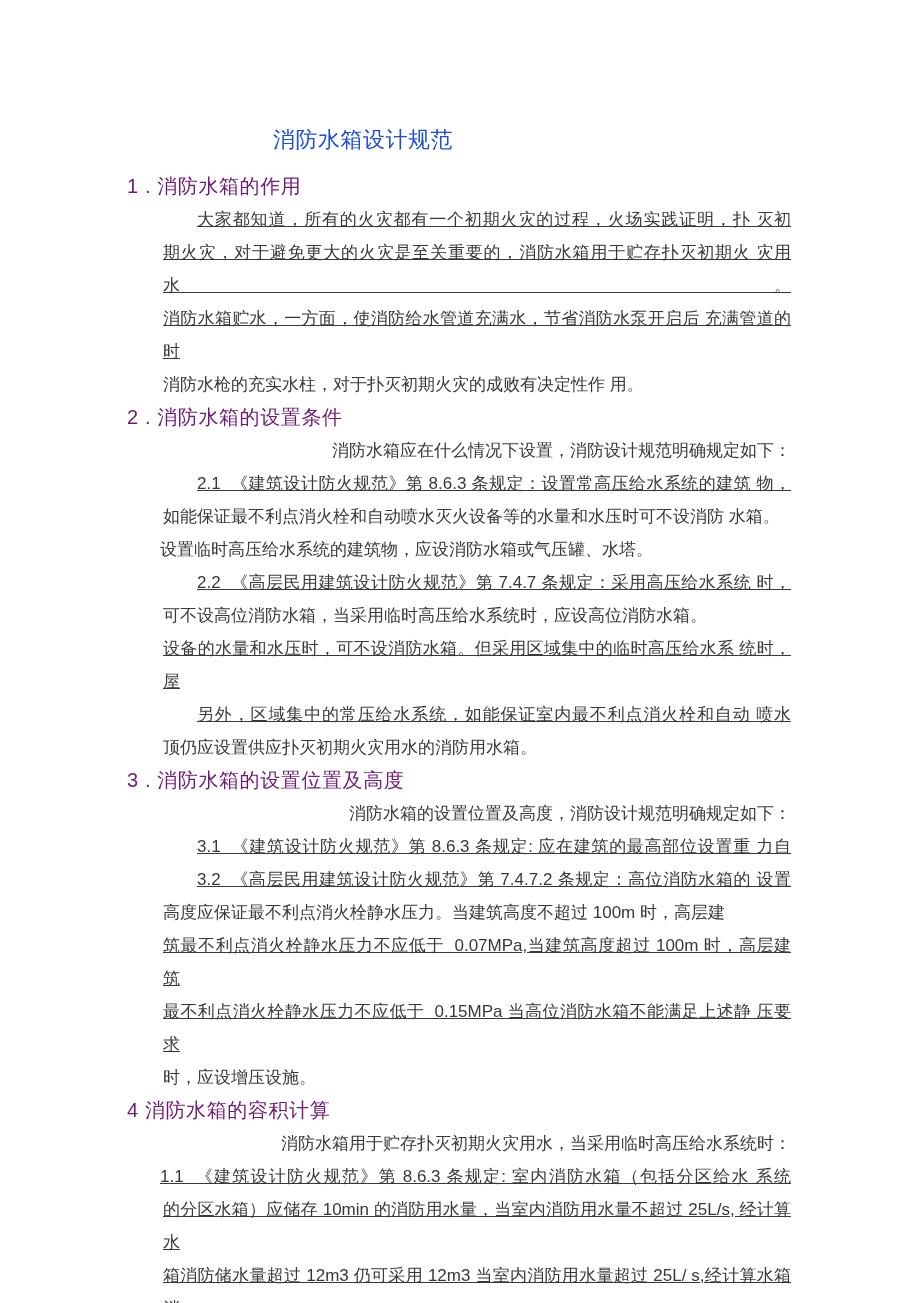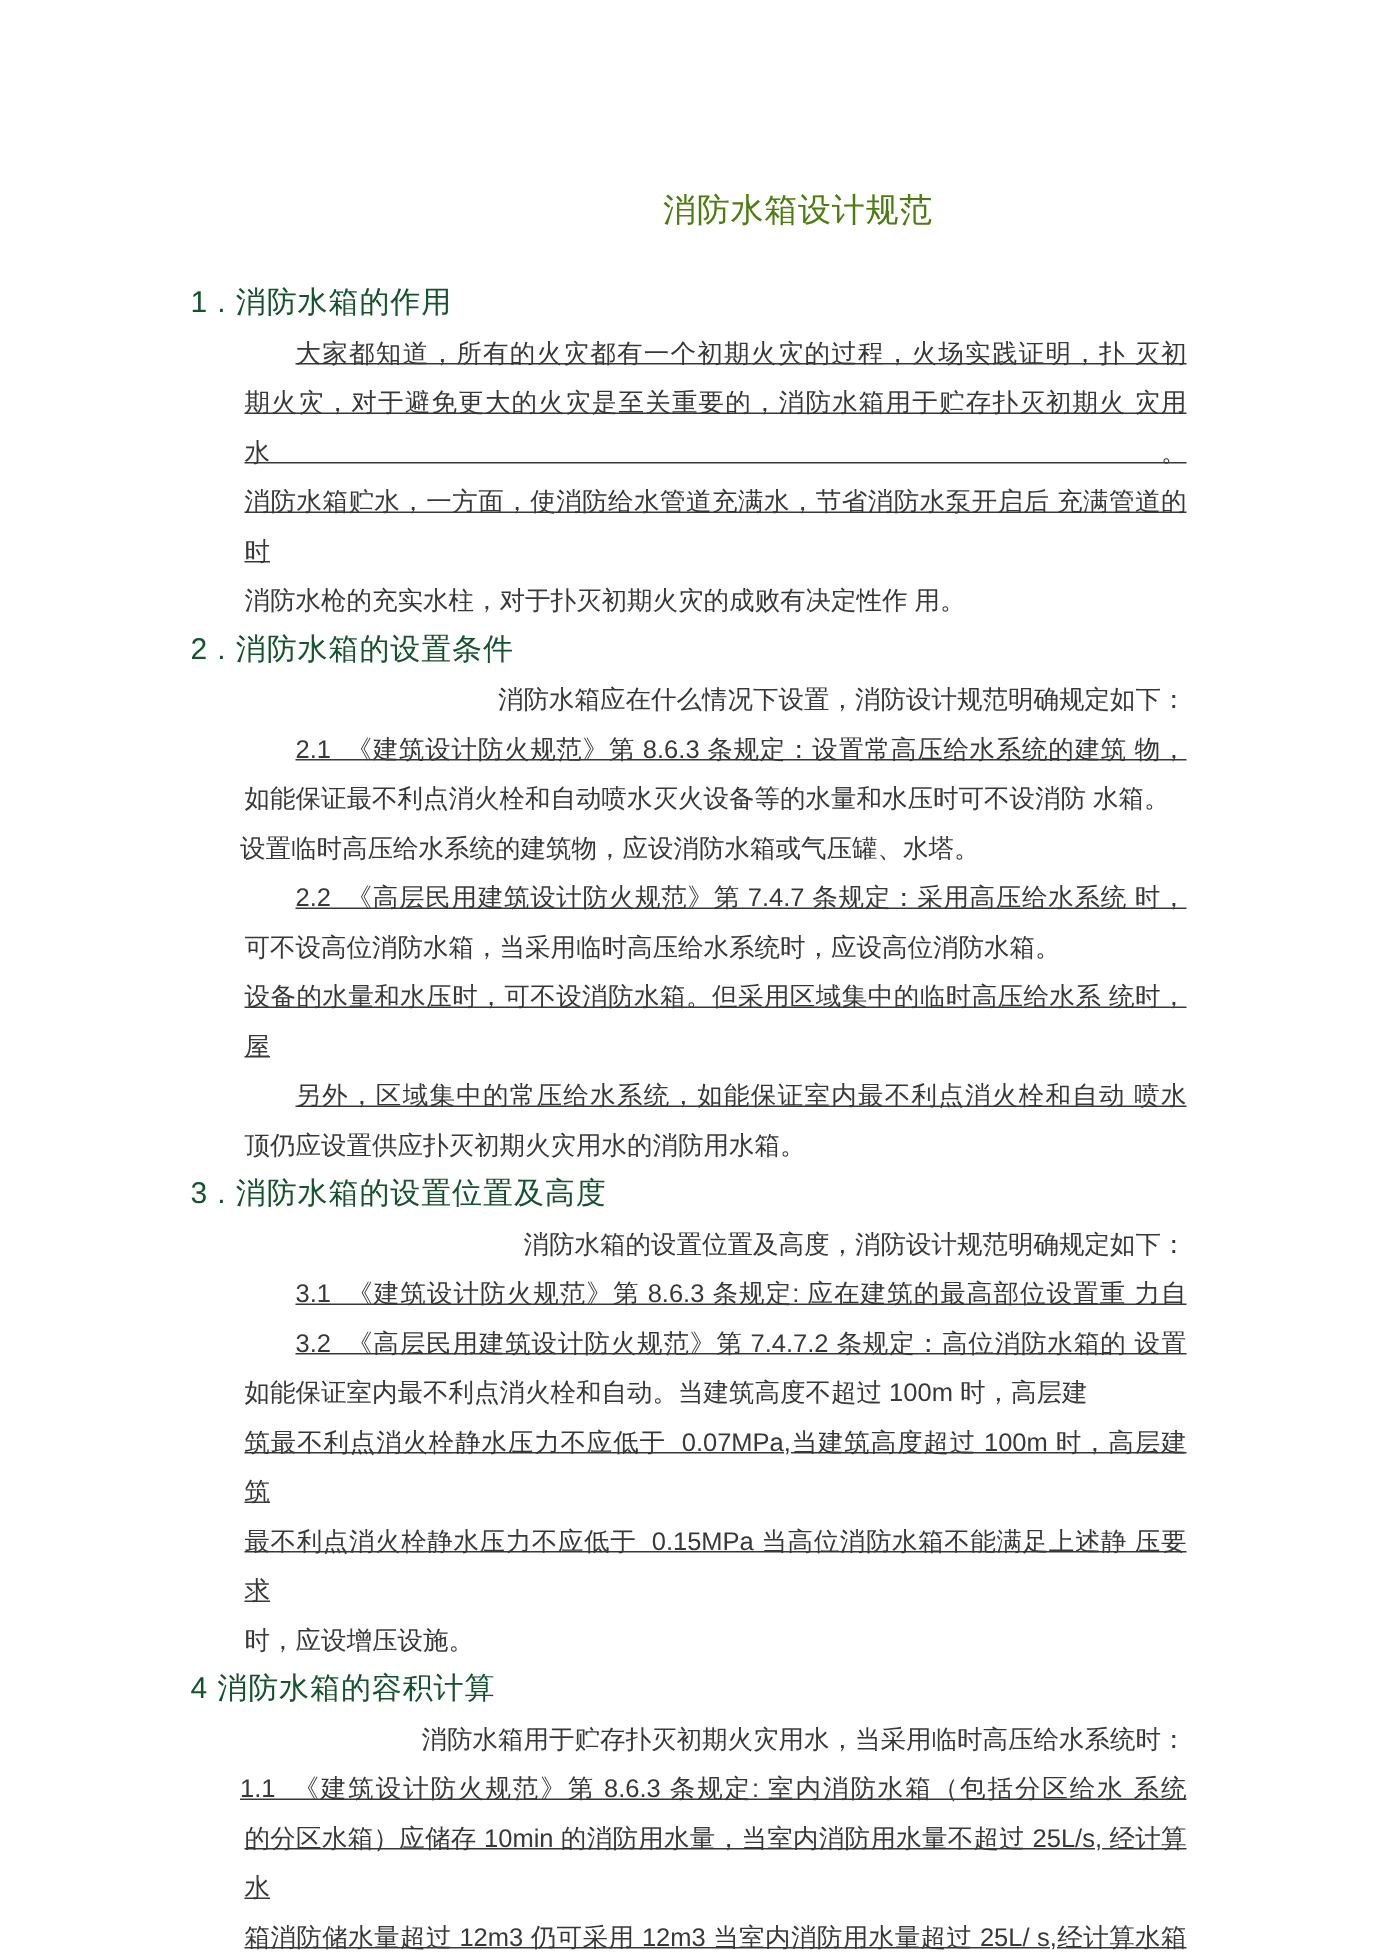--- a/index.html
+++ b/index.html
@@ -15,35 +15,34 @@
   .content {
     position: absolute;
     left: 127px;
     top: 122px;
     width: 664px;
   }
   .doc-title {
     font-size: 22px;
     line-height: 36px;
     text-indent: 146px;
-    margin-bottom: 28px;
-    color: #4d7c0f;
+    margin-bottom: 12px;
+    color: #1d4ed8;
     letter-spacing: 0.5px;
-    text-align: center;
   }
   .line {
     font-size: 17px;
     line-height: 33px;
     min-height: 33px;
     letter-spacing: 0;
   }
   .line.heading {
     font-size: 20px;
     letter-spacing: 0.6px;
-    color: #14532d;
+    color: #701a75;
   }
   .line.just {
     text-align: justify;
     text-align-last: justify;
     text-decoration: underline;
   }
   .ind-normal { text-indent: 70px; text-align: right; }
   .ind-small  { text-indent: 33px; }
   .ind-none   { text-indent: 0; margin-left: 36px; }
 </style>
@@ -89,21 +88,21 @@
           <div class="line heading">3 . 消防水箱的设置位置及高度</div>
         </div>
         <div>
           <div class="line ind-normal">消防水箱的设置位置及高度，消防设计规范明确规定如下：</div>
         </div>
         <div>
           <div class="line ind-normal just">3.1&nbsp; 《建筑设计防火规范》第 8.6.3 条规定: 应在建筑的最高部位设置重 力自</div>
         </div>
         <div>
           <div class="line ind-normal just">3.2&nbsp; 《高层民用建筑设计防火规范》第 7.4.7.2 条规定：高位消防水箱的 设置</div>
-          <div class="line ind-none">如能保证室内最不利点消火栓和自动。当建筑高度不超过 100m 时，高层建</div>
+          <div class="line ind-none">高度应保证最不利点消火栓静水压力。当建筑高度不超过 100m 时，高层建</div>
         </div>
         <div>
           <div class="line ind-none just">筑最不利点消火栓静水压力不应低于&nbsp; 0.07MPa,当建筑高度超过 100m 时，高层建 筑</div>
           <div class="line ind-none just">最不利点消火栓静水压力不应低于&nbsp; 0.15MPa 当高位消防水箱不能满足上述静 压要求</div>
           <div class="line ind-none">时，应设增压设施。</div>
         </div>
         <div>
           <div class="line heading">4 消防水箱的容积计算</div>
         </div>
         <div>

